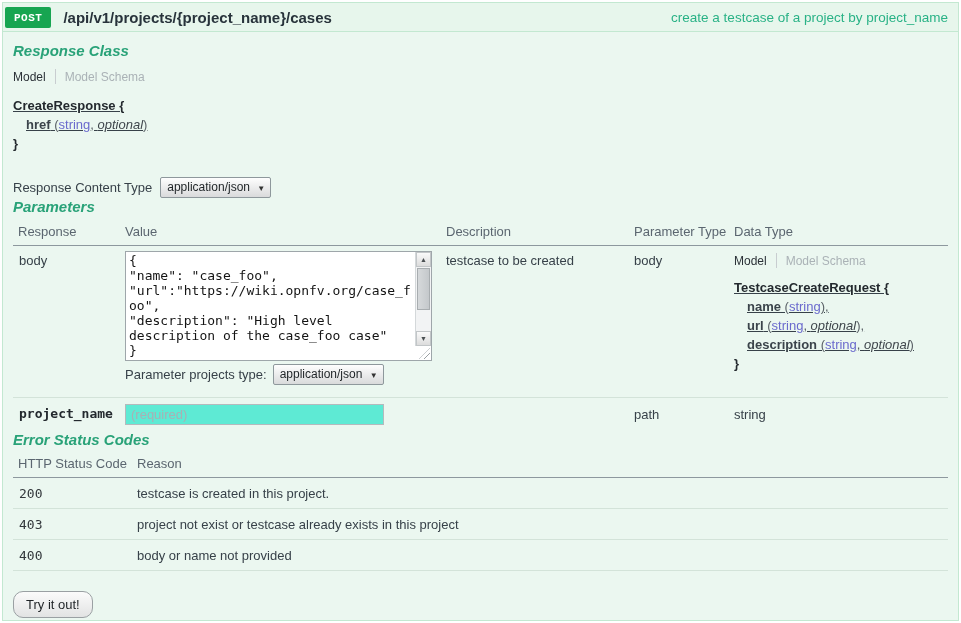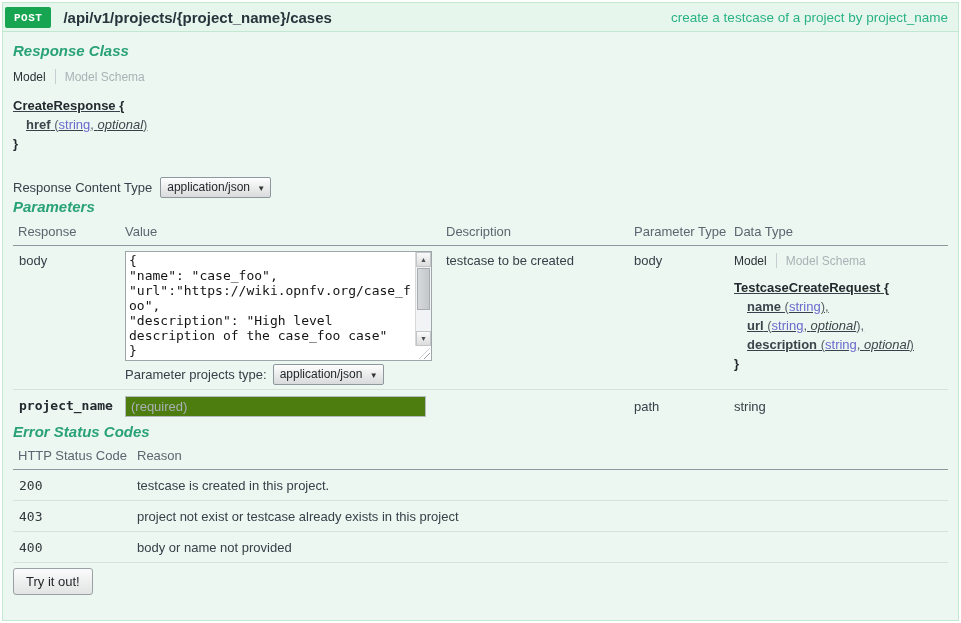--- a/index.html
+++ b/index.html
@@ -67,21 +67,21 @@
   .select .arrow {
     position: absolute; right: 6px; top: 50%; transform: translateY(-50%);
     font-size: 8px; color: #333; pointer-events: none;
   }
 
   
   .pgrid { display: grid; grid-template-columns: 112px 321px 188px 100px 1fr; }
   .pg-head { margin-top: 4px; color: #5b6670; padding: 4px 0 6px; border-bottom: 1px solid #8d989e; }
   .pg-head .c1 { padding-left: 5px; }
   .pg-row  { align-items: start; }
-  .body-row { padding: 5px 0 4px; border-bottom: 1px solid #d3e3d9; }
+  .body-row { padding: 5px 0 12px; border-bottom: 1px solid #d3e3d9; }
   .proj-row { padding: 6px 0; }
   .pcell { min-width: 0; }
   .pcell.c1 { padding-left: 6px; padding-top: 2px; }
   .pname-req { font-family: "DejaVu Sans Mono", monospace; font-weight: bold; color: #23292e; }
 
   
   .ta-wrap { position: relative; width: 307px; height: 110px; }
   .ta-wrap textarea {
     width: 100%; height: 100%; resize: none; overflow: hidden;
     border: 1px solid #9ea6aa; background: #fff; color: #141414;
@@ -105,43 +105,43 @@
   .grip {
     position: absolute; right: 2px; bottom: 2px; width: 11px; height: 11px; cursor: se-resize;
     background: repeating-linear-gradient(135deg, transparent 0 3px, #9aa0a3 3px 4px);
     clip-path: polygon(100% 0, 100% 100%, 0 100%);
   }
   .ct-row { display: flex; align-items: center; margin-top: 3px; }
   .ct-row .label { margin-right: 6px; }
 
   
   .proj-input {
-    width: 301px; height: 21px; border: 1px solid #b4babd; background: #4d7c0f;
+    width: 259px; height: 21px; border: 1px solid #b4babd; background: #5eead4;
     font-family: "Liberation Sans", sans-serif; font-size: 13px; color: #222;
     padding: 2px 5px; outline: none;
   }
   .proj-input::placeholder { color: #a9b0b4; opacity: 1; }
 
   
   .dt-cell .nav { margin-top: 2px; }
   .dt-cell .signature { margin-top: 9px; }
 
   
   .egrid { display: grid; grid-template-columns: 124px 1fr; }
   .eg-head { margin-top: 2px; color: #5b6670; padding: 5px 0 6px; border-bottom: 1px solid #8d989e; }
   .eg-head .c1, .eg-row .c1 { padding-left: 5px; }
   .eg-row { border-bottom: 1px solid #d3e3d9; }
   .eg-row > div { padding: 8px 0 7px; }
   .eg-row .code { font-family: "DejaVu Sans Mono", monospace; color: #33383c; padding-left: 6px; }
 
   
   .try-btn {
-    margin-top: 5px; padding: 5px 12px; font-family: "Liberation Sans", sans-serif;
+    margin-top: 20px; padding: 5px 12px; font-family: "Liberation Sans", sans-serif;
     font-size: 13px; color: #1f2326; cursor: pointer;
-    background: linear-gradient(#fbfbfb, #e2e3e3); border: 1px solid #9aa0a3; border-radius: 3px; text-align: right;
+    background: linear-gradient(#fbfbfb, #e2e3e3); border: 1px solid #9aa0a3; border-radius: 10px; text-align: right;
   }
 </style>
 </head>
 <body>
 
 <div class="op">
 
   <div class="heading">
     <span class="badge">POST</span>
     <a class="path">/api/v1/projects/{project_name}/cases</a>

